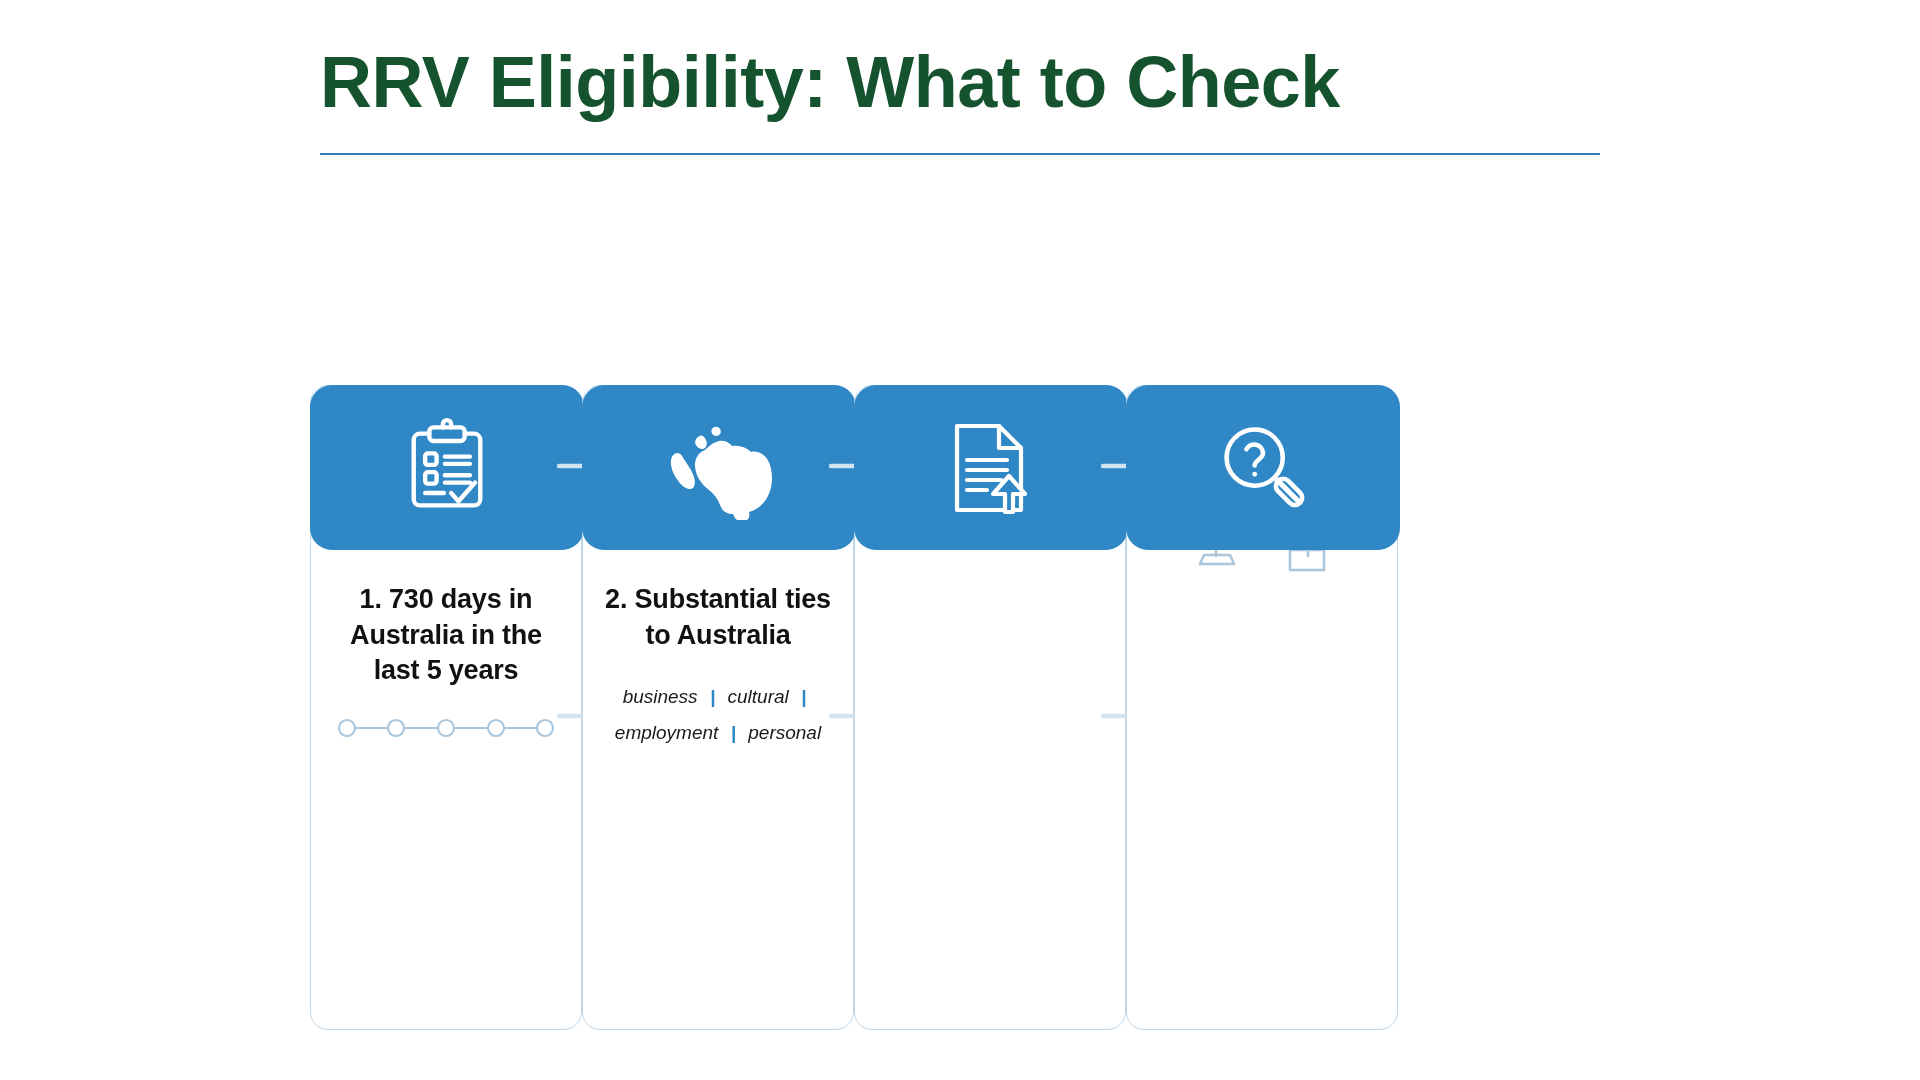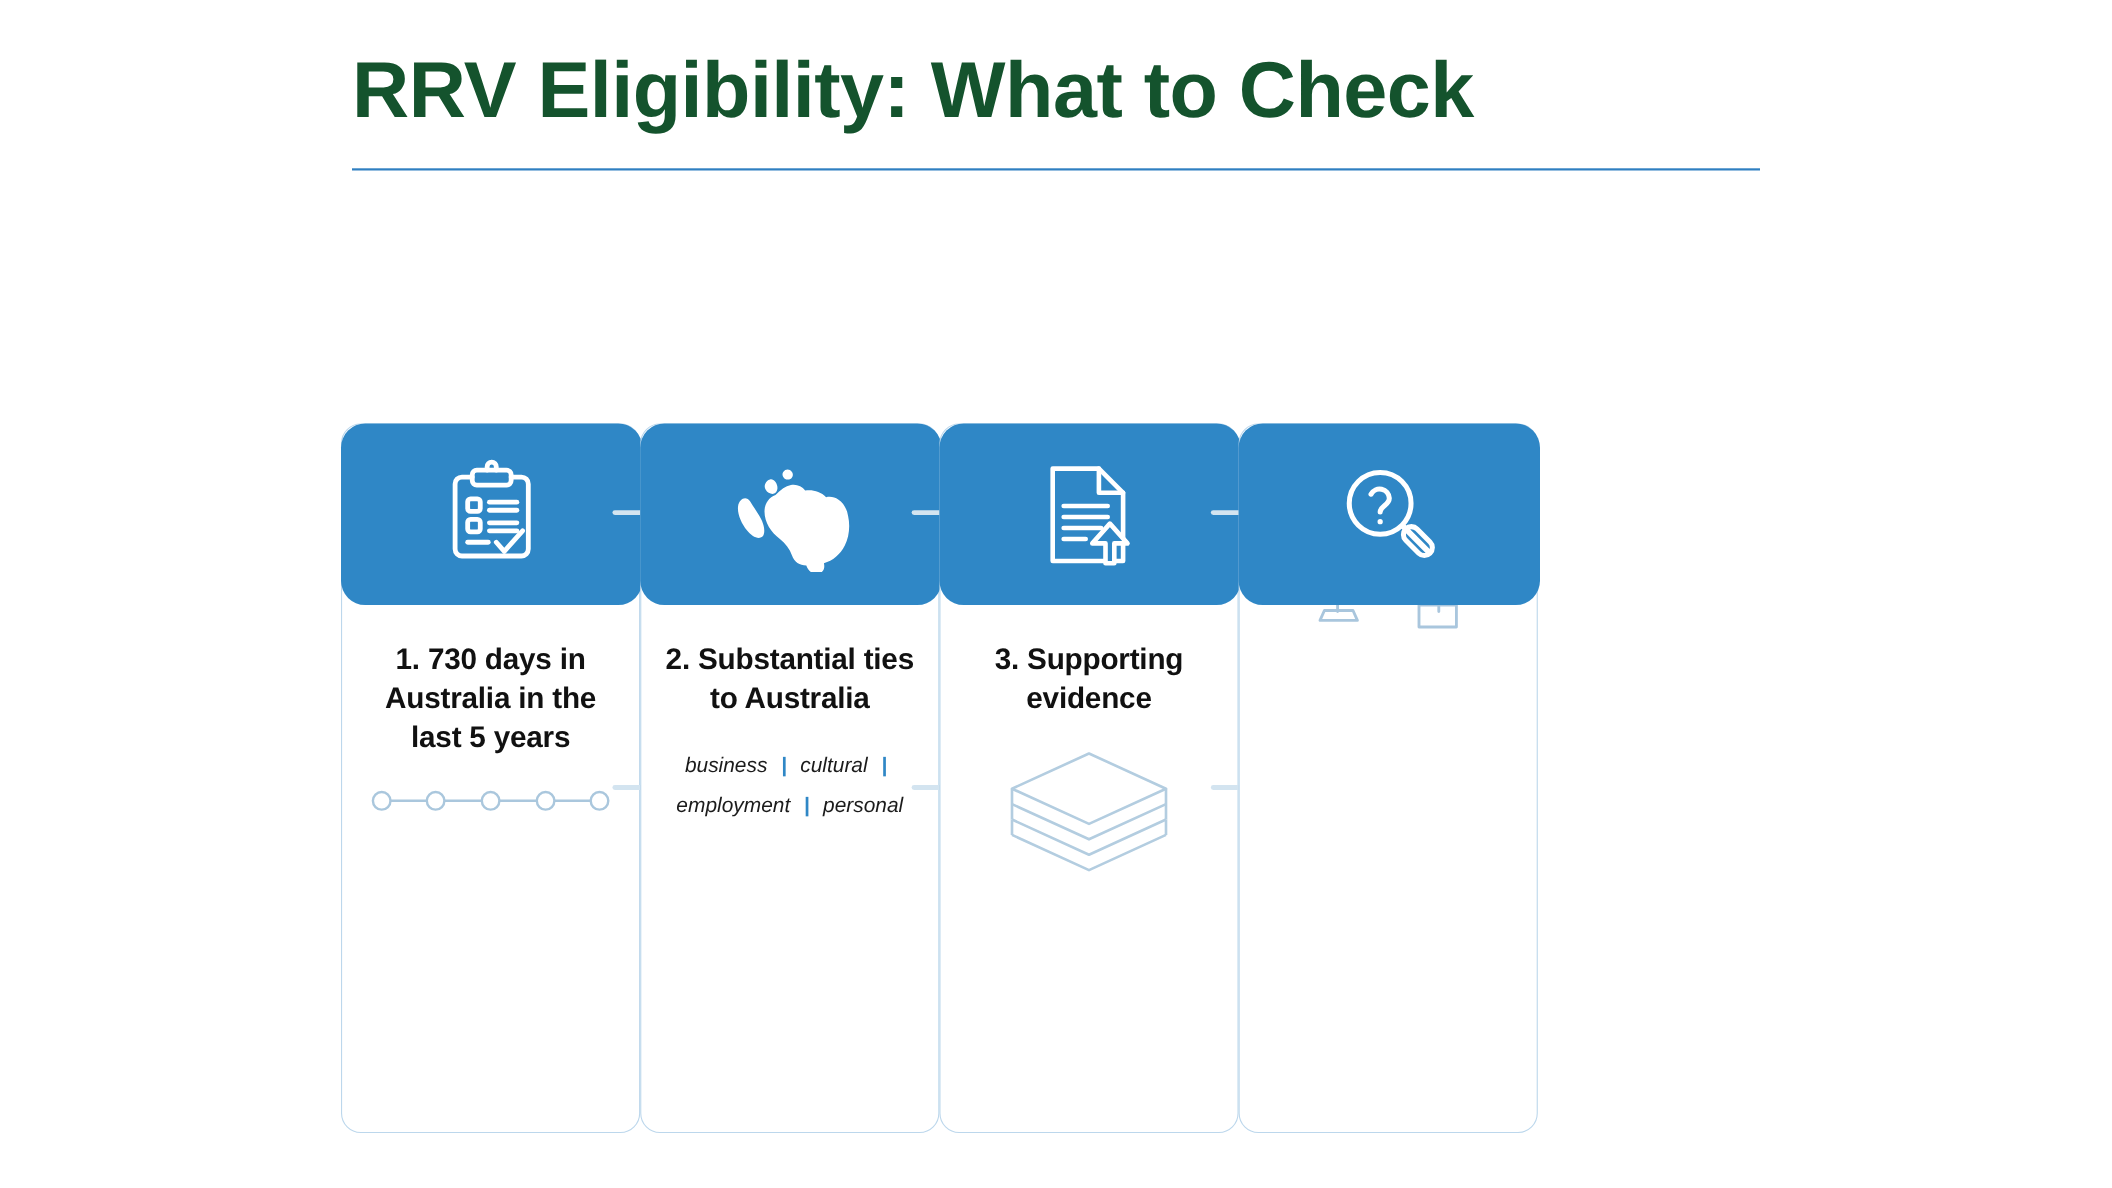--- a/index.html
+++ b/index.html
@@ -244,21 +244,20 @@
             <polyline points="56,10 56,32 78,32"></polyline>
             <path d="M24 44 H64"></path>
             <path d="M24 54 H64"></path>
             <path d="M24 64 H58"></path>
             <path d="M24 74 H44"></path>
             <path d="M62 96 V78 H50 l16 -18 l16 18 H70 v18 z" fill="#2f87c6"></path>
           </svg>
         </span>
       </div>
 
-      <div class="card-title">3. Supporting evidence</div>
 
       <div class="card-extra">
         <span class="faint">
           <svg width="152" height="122" viewBox="0 0 152 122" fill="none" stroke="#b3cde0" stroke-width="2.4" stroke-linejoin="round">
             <path d="M76 6 L146 38 L76 70 L6 38 Z"></path>
             <path d="M6 52 L76 84 L146 52"></path>
             <path d="M6 66 L76 98 L146 66"></path>
             <path d="M6 80 L76 112 L146 80"></path>
             <path d="M6 38 L6 52"></path>
               <path d="M146 38 L146 52"></path>

